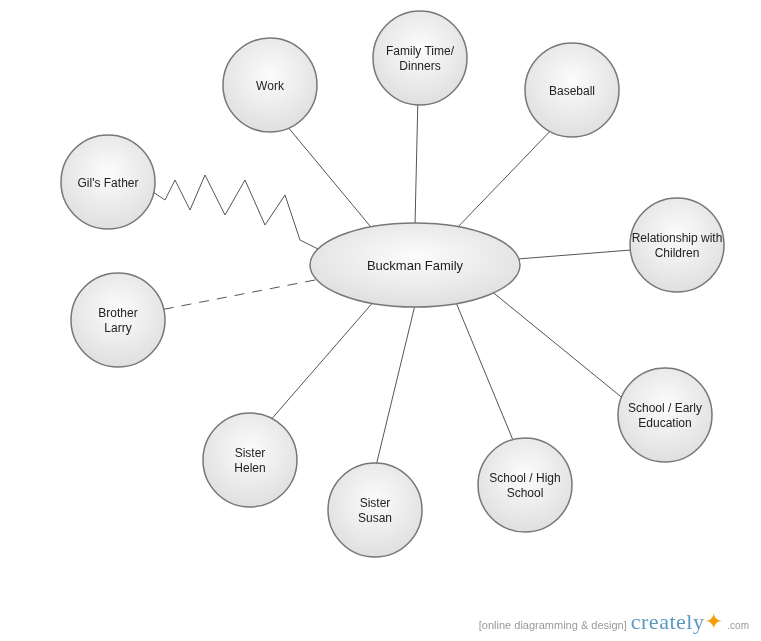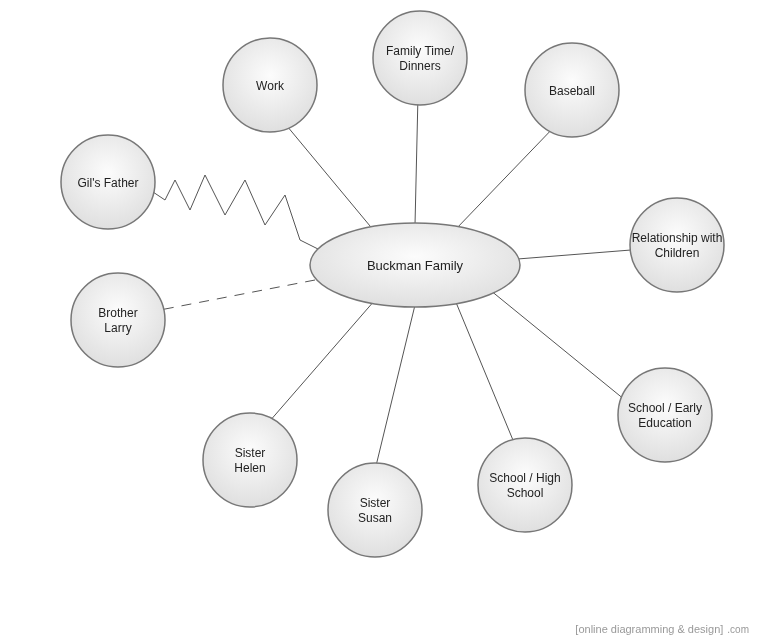--- a/index.html
+++ b/index.html
@@ -137,14 +137,17 @@
 
   <g>
     <circle cx="525" cy="485" r="47" fill="url(#nodeGrad)" stroke="#777" stroke-width="1.5"></circle>
     <text x="525" y="482" text-anchor="middle" font-size="12" fill="#222">School / High</text>
     <text x="525" y="497" text-anchor="middle" font-size="12" fill="#222">School</text>
   </g>
 </svg>
 
 <div class="footer">
   <span class="tag">[online diagramming &amp; design]</span>
+  <span class="brand">
+    <span>creately</span><span class="dot">✦</span>
+  </span>
   <span class="com">.com</span>
 </div>
 
 </body></html>

